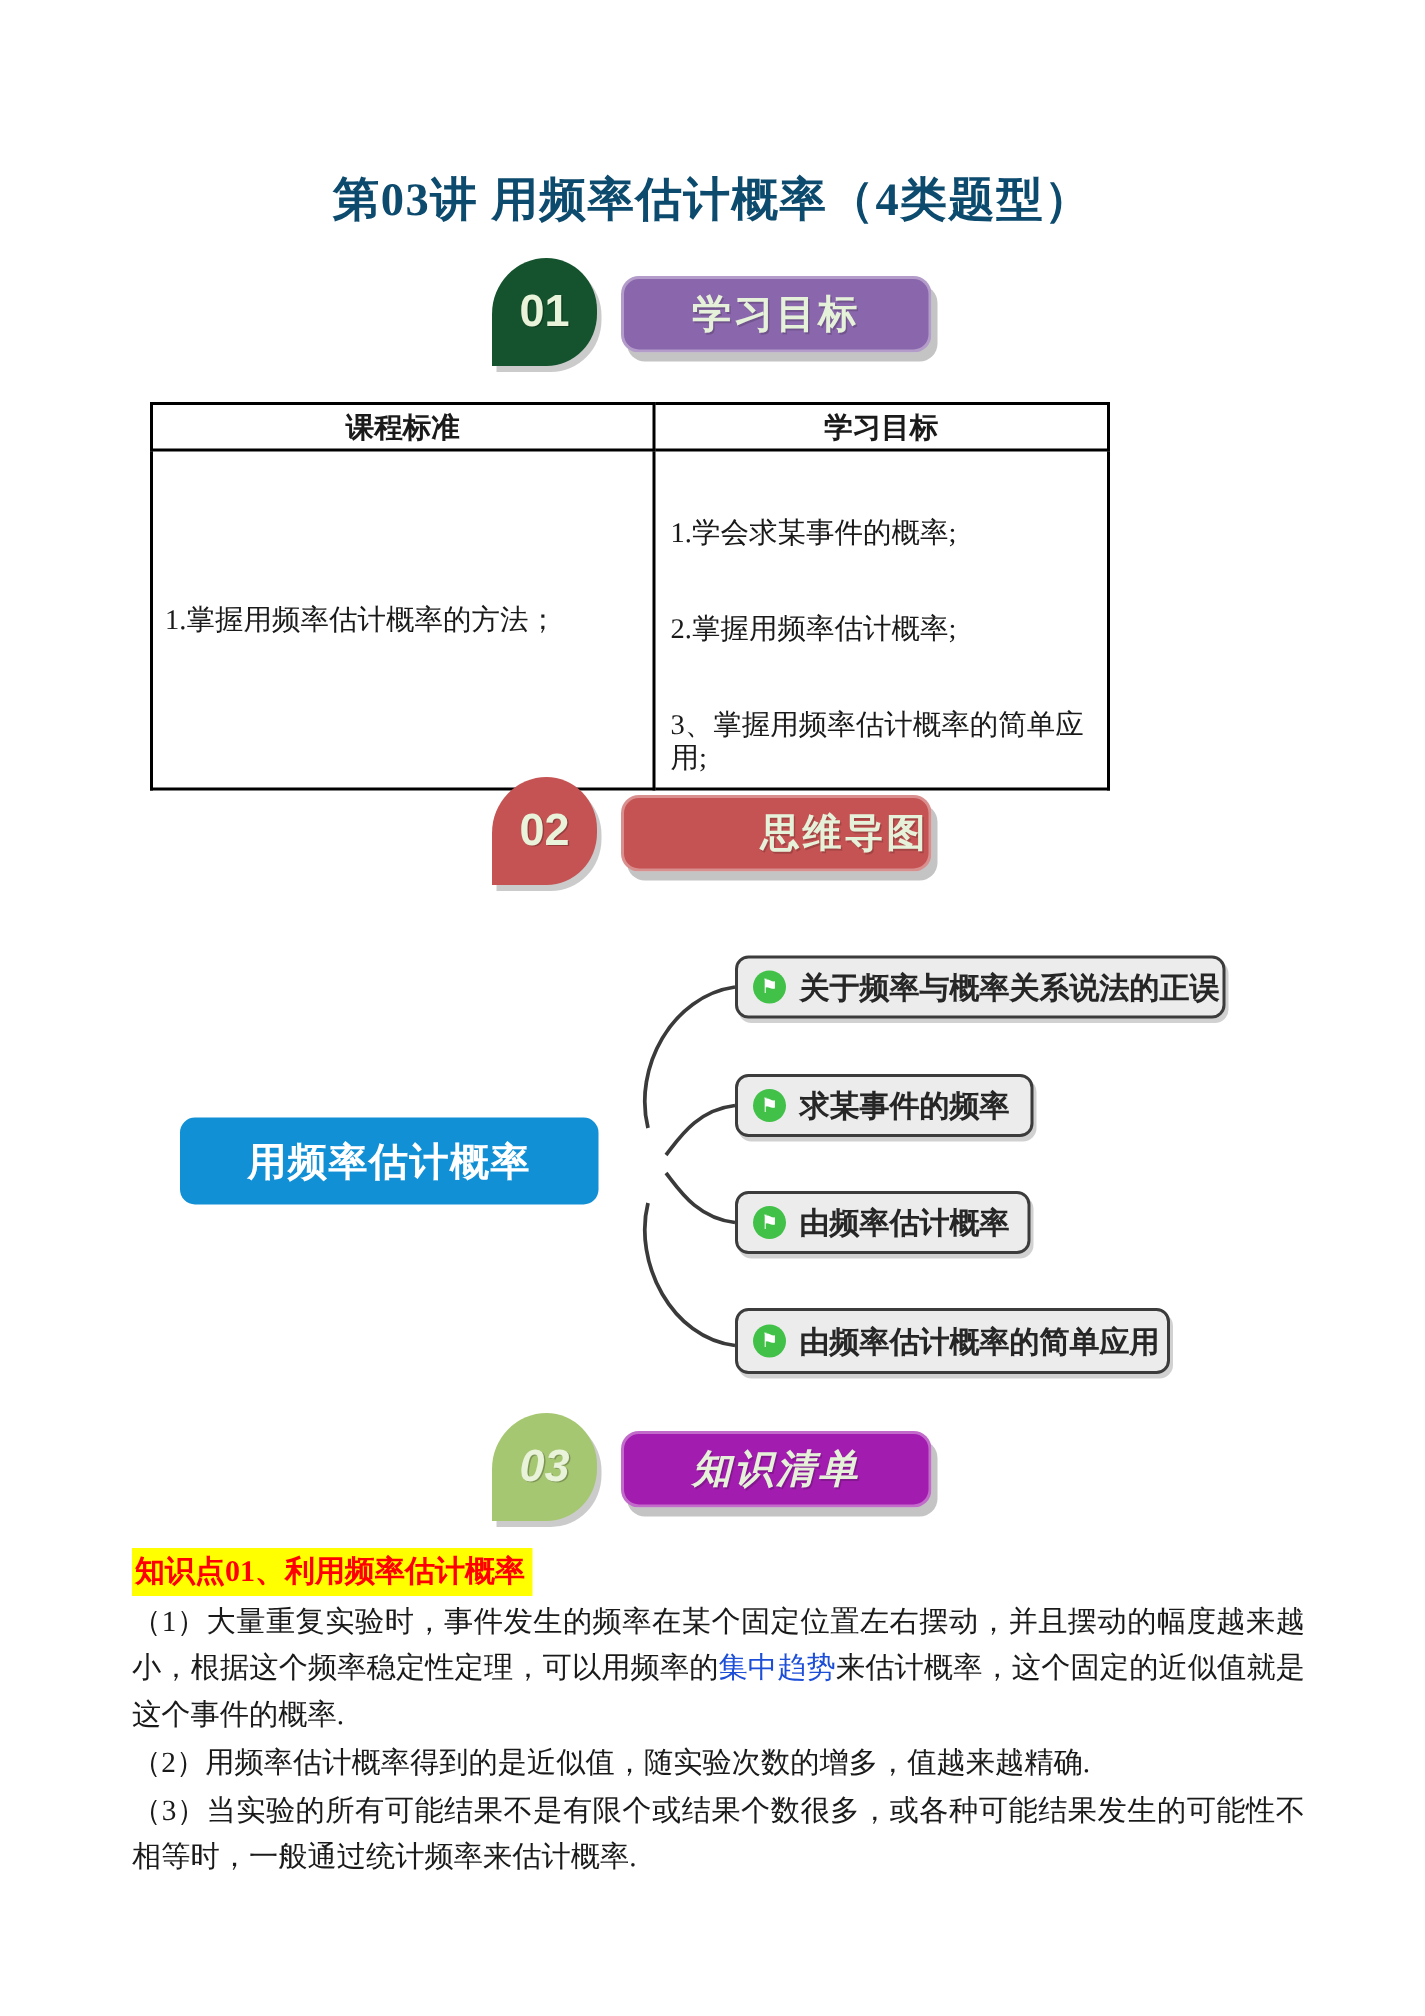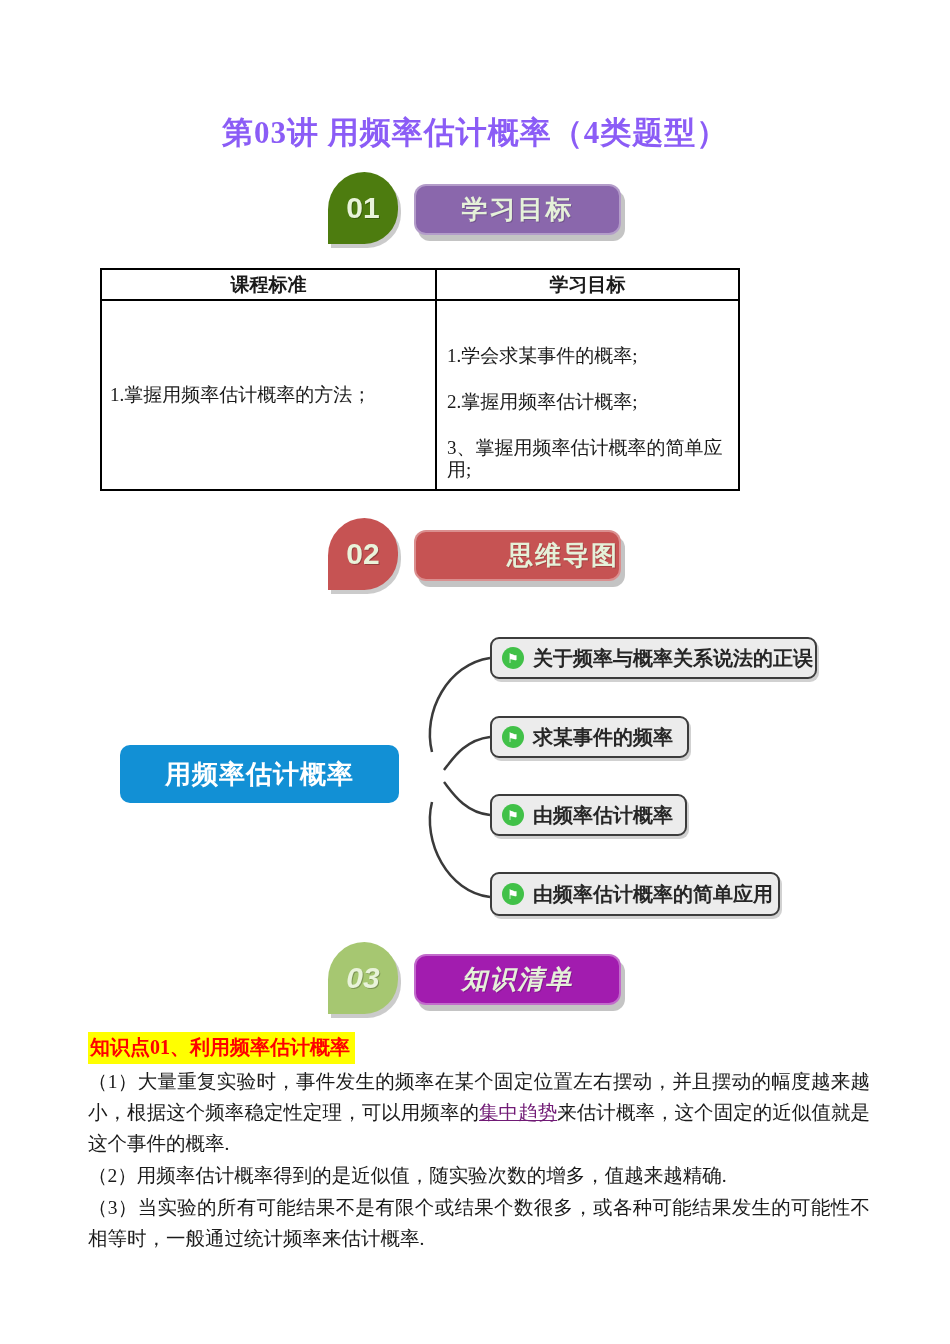--- a/index.html
+++ b/index.html
@@ -6,21 +6,21 @@
   html,body { background:#ffffff; }
   body { font-family:"Liberation Serif","DejaVu Serif",serif; color:#1a1a1a; }
   .page {
     position:relative; width:950px; height:1344px; margin:0 auto;
     background:#ffffff; overflow:hidden;
   }
 
   
   .doc-title {
     position:absolute; left:0; top:112px; width:100%;
-    text-align:center; font-size:31px; font-weight:bold; color:#8b5cf6;
+    text-align:center; font-size:31px; font-weight:bold; color:#0c4a6e;
     letter-spacing:1px;
   }
 
   
   .section-header { position:absolute; left:328px; width:300px; height:80px; }
   .sh-01 { top:172px; }
   .sh-02 { top:518px; }
   .sh-03 { top:942px;font-style:italic; }
   .badge-circle {
     position:absolute; left:0; top:0; width:70px; height:72px;
@@ -52,21 +52,21 @@
   }
   .obj-table th, .obj-table td { border:2px solid #000; }
   .obj-table th {
     height:31px; font-size:19px; font-weight:bold; text-align:center;
     vertical-align:middle;
   }
   .col-left { width:335px; }
   .obj-table td { height:187px; vertical-align:middle; font-size:19px; }
   .cell-left { padding:9px 8px; }
   .cell-right { padding:8px 10px 8px 10px; vertical-align:top; }
-  .cell-right .line { margin-top:24px; line-height:22px; }
+  .cell-right .line { margin-top:42px; line-height:22px; }
   .cell-right .line:first-child { margin-top:36px; }
 
   
   .mindmap { position:absolute; left:0; top:615px; width:950px; height:325px; }
   .mm-links { position:absolute; left:340px; top:5px; width:160px; height:320px; }
   .mm-root {
     position:absolute; left:120px; top:130px; width:279px; height:58px;
     border-radius:10px; display:flex; align-items:center; justify-content:center;
     font-family:"Liberation Sans","DejaVu Sans",sans-serif;
     font-size:26px; font-weight:bold; color:#ffffff; letter-spacing:1px;
@@ -105,21 +105,21 @@
   .kp-text p { margin-bottom:1px; }
 </style>
 </head>
 <body>
 
 <div class="page">
 
   <h1 class="doc-title">第03讲 用频率估计概率（4类题型）</h1>
 
   <div class="section-header sh-01">
-    <div class="badge-circle" style="background:#4d7c0f;text-align:right;">
+    <div class="badge-circle" style="background:#14532d;text-align:right;">
       <span class="badge-number">01</span>
     </div>
     <div class="section-pill" style="background:#8a67ac;">
       <span>学习目标</span>
     </div>
   </div>
 
   <table class="obj-table">
     <colgroup>
         <col class="col-left">
@@ -185,18 +185,18 @@
       <span class="badge-number">03</span>
     </div>
     <div class="section-pill" style="background:#a21caf;">
       <span>知识清单</span>
     </div>
   </div>
 
   <div class="kp-heading" style="background:#ffff00; color:#fe0000;">知识点01、利用频率估计概率</div>
 
   <div class="kp-text">
-    <p><span>（1）大量重复实验时，事件发生的频率在某个固定位置左右摆动，并且摆动的幅度越来越小，根据这个频率稳定性定理，可以用频率的</span><span style="color:#701a75;text-decoration:underline;">集中趋势</span><span>来估计概率，这个固定的近似值就是这个事件的概率.</span></p>
+    <p><span>（1）大量重复实验时，事件发生的频率在某个固定位置左右摆动，并且摆动的幅度越来越小，根据这个频率稳定性定理，可以用频率的</span><span style="color:#1d4ed8;">集中趋势</span><span>来估计概率，这个固定的近似值就是这个事件的概率.</span></p>
     <p>（2）用频率估计概率得到的是近似值，随实验次数的增多，值越来越精确.</p>
     <p>（3）当实验的所有可能结果不是有限个或结果个数很多，或各种可能结果发生的可能性不相等时，一般通过统计频率来估计概率.</p>
   </div>
 
 </div>
 
 </body></html>

